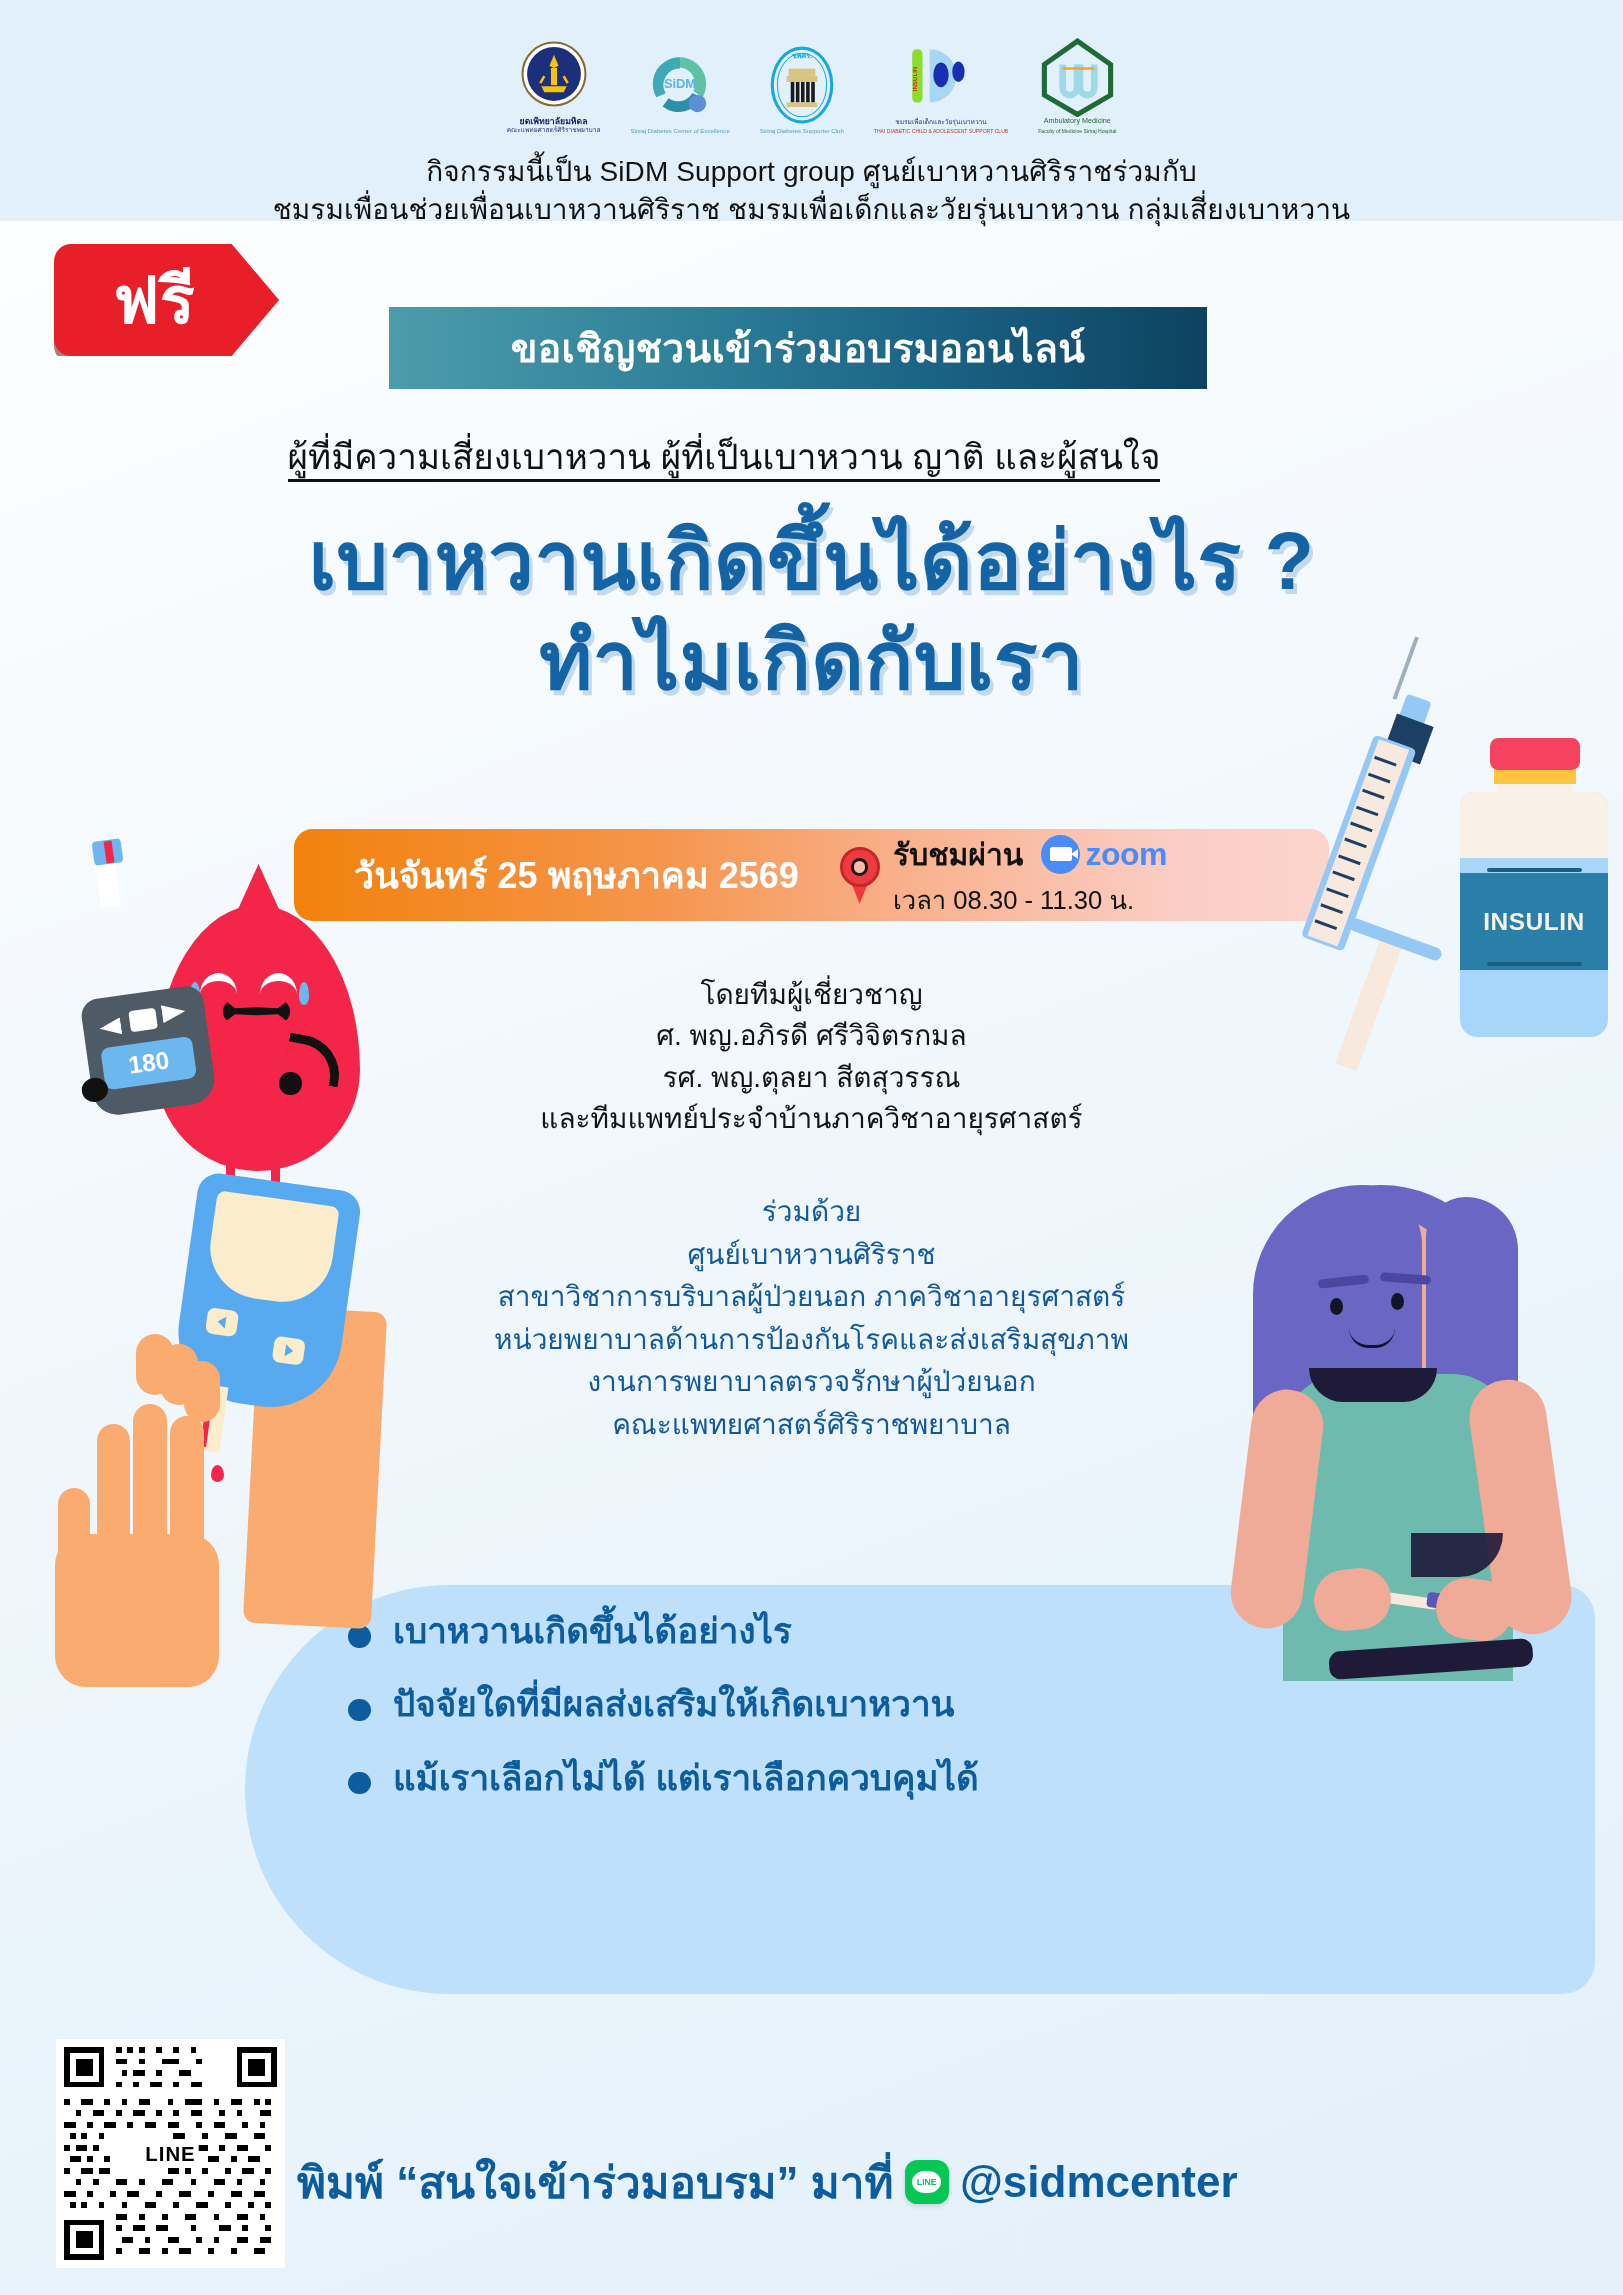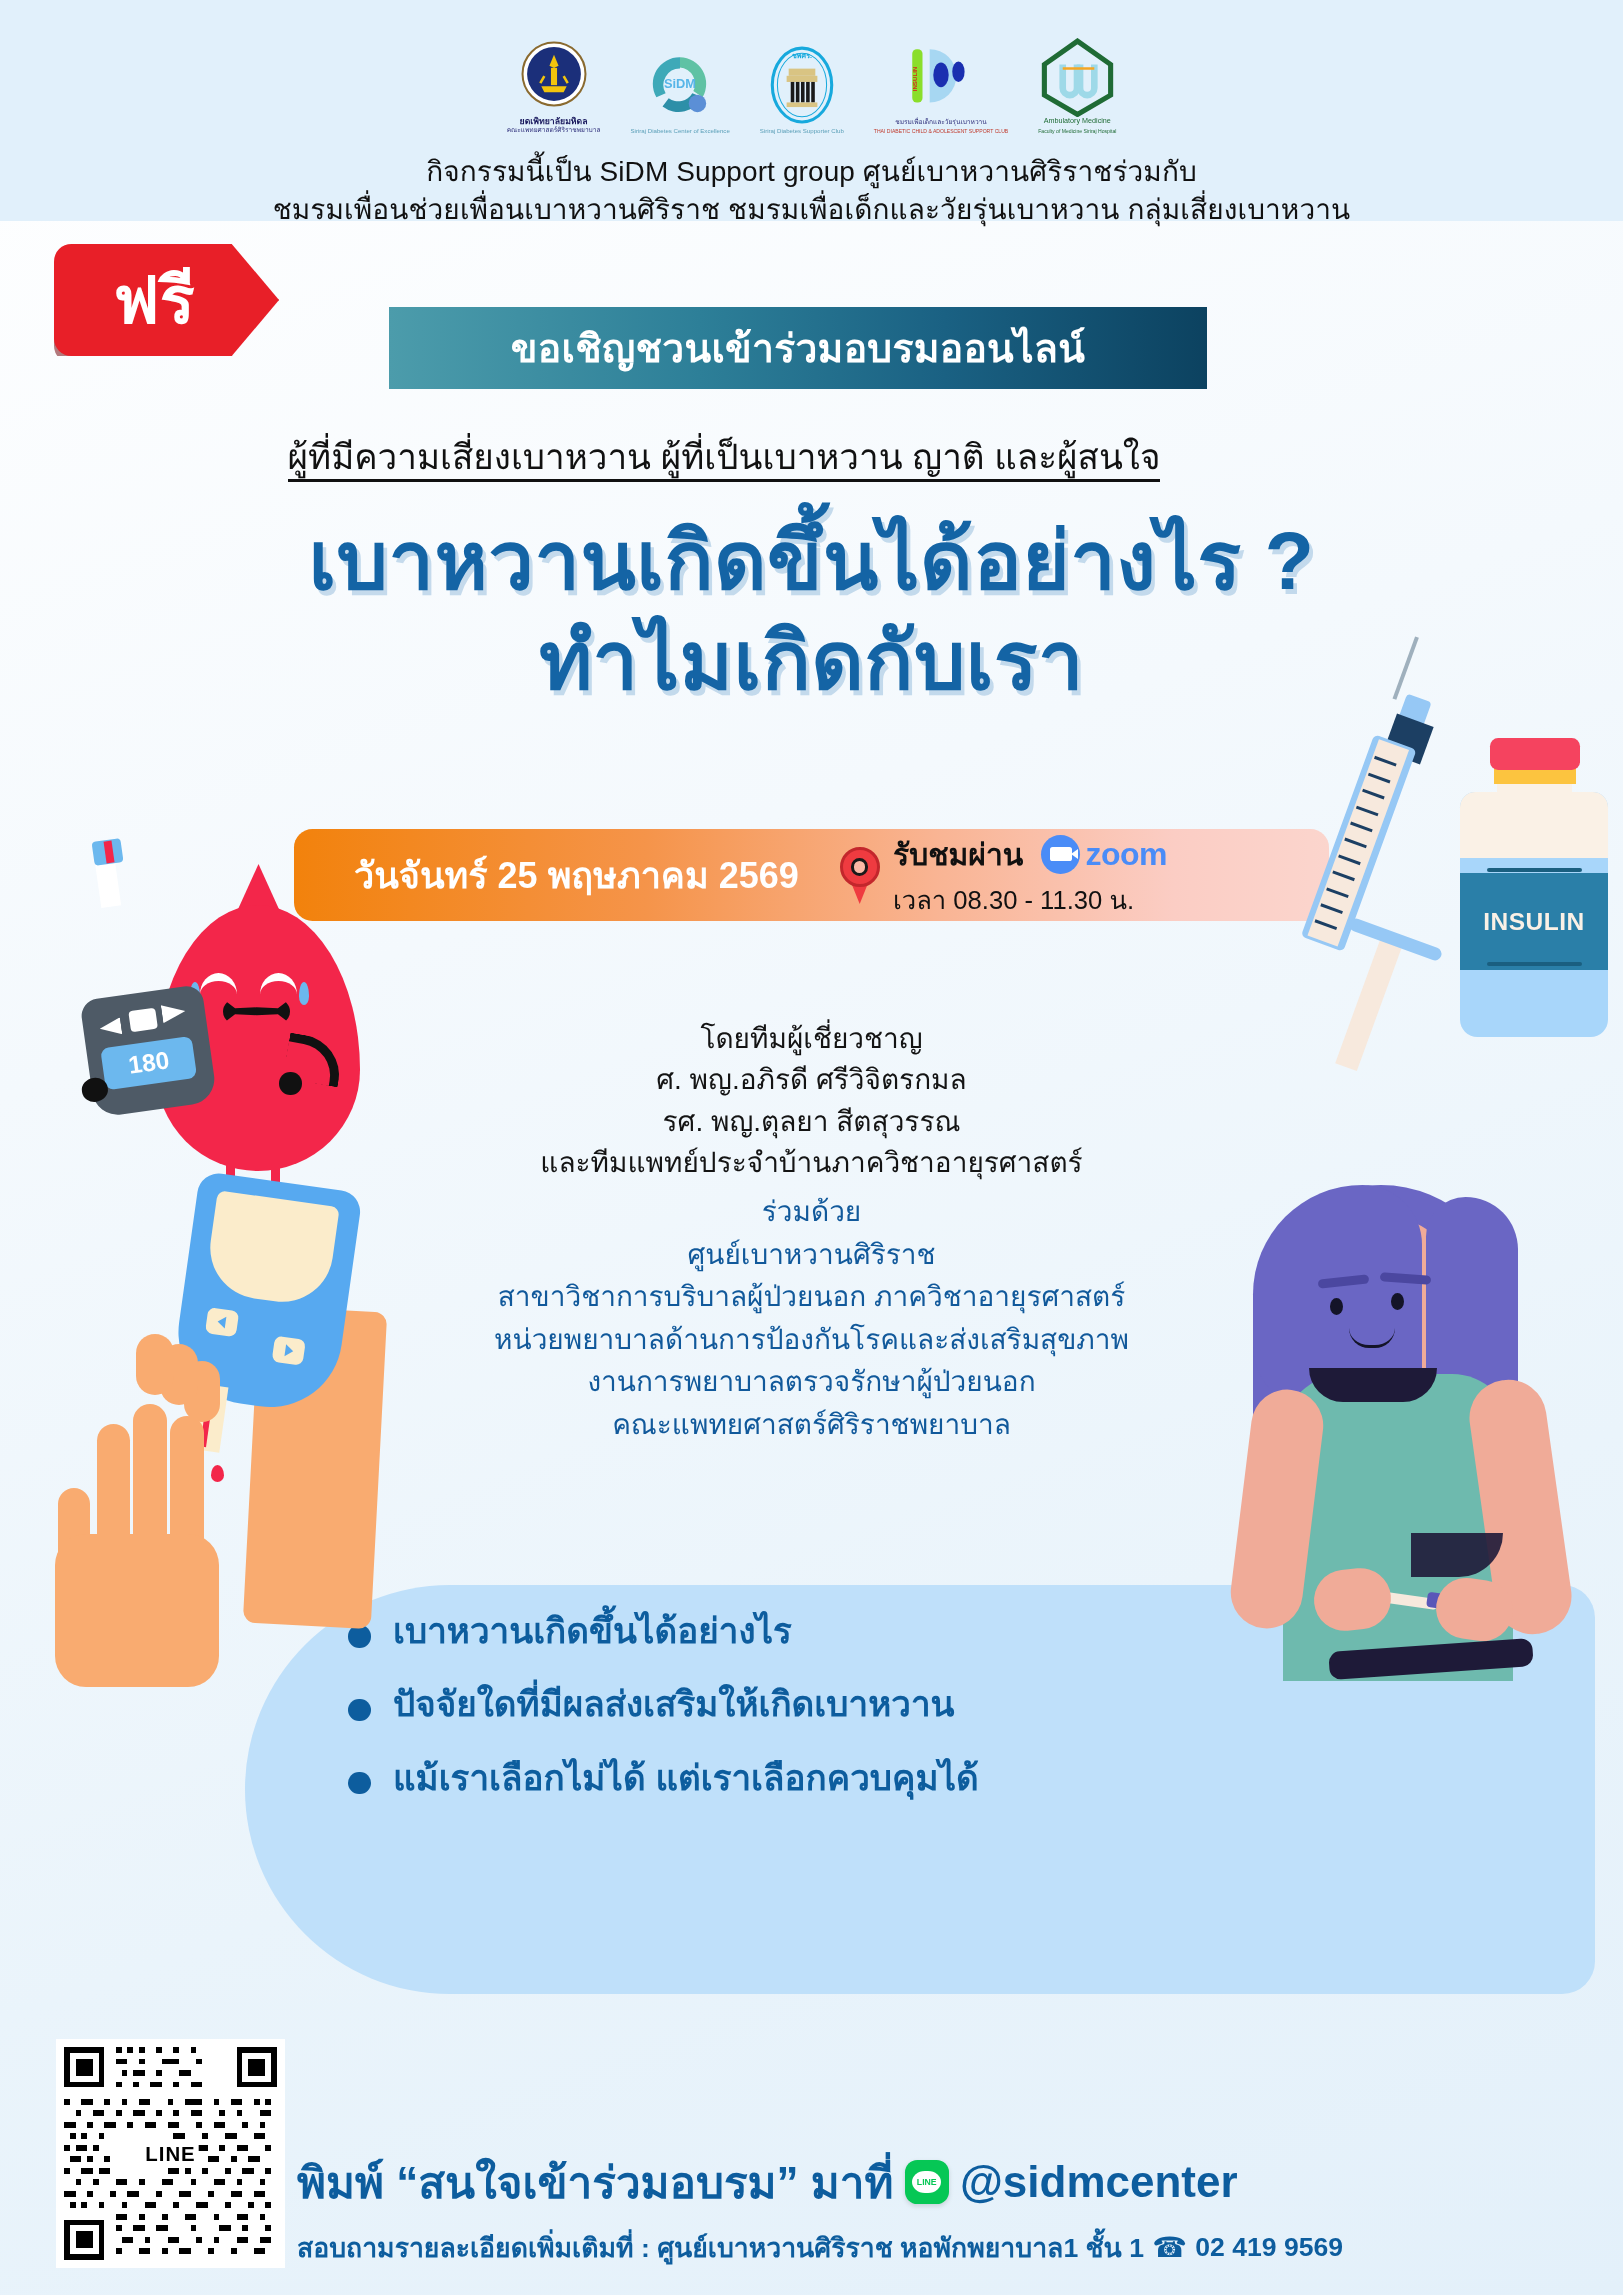--- a/index.html
+++ b/index.html
@@ -76,21 +76,21 @@
   .zoom-mark { width:39px; height:39px; border-radius:50%; background:#4a8cf7;
                display:flex; align-items:center; justify-content:center; }
   .zoom-cam { position:relative; width:21.5px; height:14.3px; background:#fff; border-radius:2.6px; }
   .zoom-cam::after { content:""; position:absolute; right:-6.6px; top:2px;
                      width:0; height:0; border-top:5.1px solid transparent;
                      border-bottom:5.1px solid transparent; border-right:7.2px solid #fff; }
   .zoom-word { color:#4a8cf7; font-size:32px; font-weight:bold; letter-spacing:-0.5px; }
   .time-txt { color:#111; font-size:25.6px; margin-top:1px; }
 
   
-  .speakers { position:absolute; left:0; top:974px; width:1623px; text-align:center;margin-top:44px; }
+  .speakers { position:absolute; left:0; top:974px; width:1623px; text-align:center; }
   .speakers div { font-size:28px; color:#141414; line-height:1.48; }
 
   
   .organizers { position:absolute; left:0; top:1191px; width:1623px; text-align:center; }
   .organizers div { font-size:28px; color:#11599b; line-height:1.52; }
 
   
   .bullets-panel { position:absolute; left:245px; top:1585px; width:1350px; height:409px;
                    background:#bfe0fa; border-radius:225px 36px 36px 225px; }
   .bullets-list { position:absolute; left:348px; top:1610px; width:1176px; }
@@ -676,21 +676,16 @@
   <div class="footer-txt">
     <div class="foot-line1">
       <span class="t">พิมพ์ “สนใจเข้าร่วมอบรม” มาที่</span>
       <span class="line-icon">
         <span class="line-bubble">
             <span>LINE</span>
           </span>
       </span>
       <span class="t">@sidmcenter</span>
     </div>
-    <div class="foot-line2">
-      <span class="t2">สอบถามรายละเอียดเพิ่มเติมที่ : ศูนย์เบาหวานศิริราช หอพักพยาบาล1 ชั้น 1</span>
-      <span class="phone-icon">☎</span>
-      <span class="t2">02 419 9569</span>
-    </div>
   </div>
 
 </div>
 
 
 </body></html>

